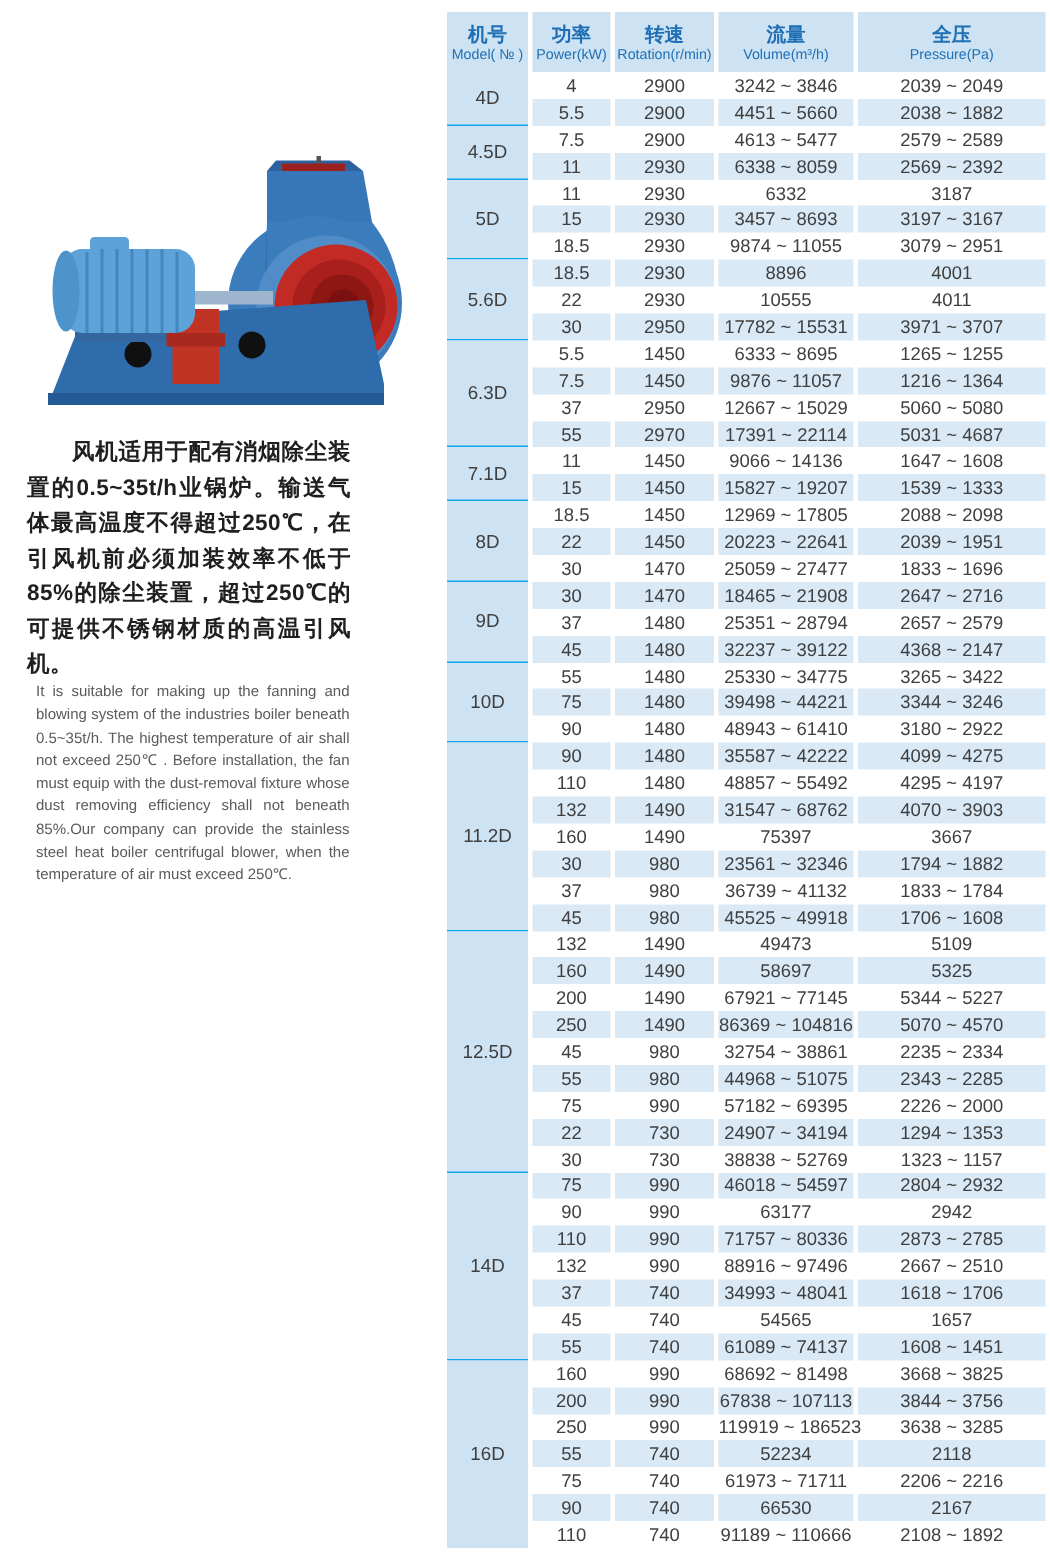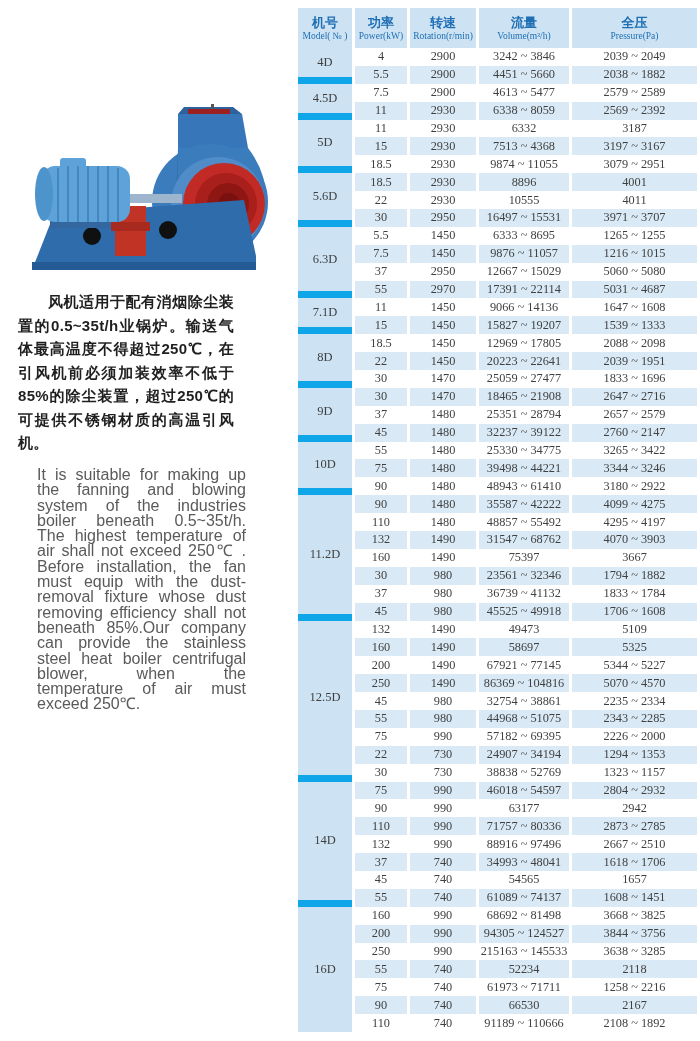--- a/index.html
+++ b/index.html
@@ -10,45 +10,44 @@
 
   
   .left-panel { position:absolute; left:0; top:0; width:295px; height:1041px; }
   .fan-wrap { position:absolute; left:18px; top:104px; width:252px; height:176px; }
   .zh-text {
     position:absolute; left:18px; top:290px; width:216px; margin:0;
     font-size:15px; line-height:23.5px; font-weight:bold; color:#1f1f1f;
     text-align:justify; text-indent:2em; letter-spacing:0.3px;
   }
   .en-text {
-    position:absolute; left:20px; top:450px; width:209px; margin:17px;
-    font-size:16px; line-height:15.3px; color:#5a5a5a; text-align:justify;
+    position:absolute; left:20px; top:450px; width:209px; margin:4px;
+    font-size:10px; line-height:15.3px; color:#5a5a5a; text-align:justify;
   }
 
   
   .table-wrap { position:absolute; left:295px; top:8px; width:405px; }
   table.spec {
     border-collapse:separate; border-spacing:3px 0; width:405px;
     table-layout:fixed;
-    font-family:Liberation Serif, serif;
   }
   table.spec th {
     background:#cde2f2; height:40px; padding:0; vertical-align:middle;
     text-align:center;
   }
   th .zh { display:block; font-size:13px; font-weight:bold; color:#1e6fb5; line-height:16px; }
   th .en { display:block; font-size:9.5px; font-weight:normal; color:#1e6fb5; line-height:11px; }
   td.data-cell {
     height:17.9px; padding:0; text-align:center; vertical-align:middle;
     font-size:12.3px; color:#3f3f3f; white-space:nowrap;
   }
   td.stripe { background:#d9eaf6; }
   td.model-cell {
     background:#cde2f2; text-align:center; vertical-align:middle;
-    font-size:12.5px; color:#3f3f3f; border-bottom:7px solid #0ea5e9;
+    font-size:12.5px; color:#3f3f3f; border-bottom:1px solid #0ea5e9;
     padding:0; white-space:nowrap;
   }
   td.model-cell.last { border-bottom:none; }
 </style>
 </head>
 <body>
 
 <div class="left-panel">
 
   <div class="fan-wrap">
@@ -164,21 +163,21 @@
         <tr>
           <td class="model-cell" rowspan="3">5D</td>
           <td class="data-cell">11</td>
           <td class="data-cell">2930</td>
           <td class="data-cell">6332</td>
           <td class="data-cell">3187</td>
         </tr>
         <tr>
           <td class="data-cell stripe">15</td>
           <td class="data-cell stripe">2930</td>
-          <td class="data-cell stripe">7513 ~ 4368</td>
+          <td class="data-cell stripe">3457 ~ 8693</td>
           <td class="data-cell stripe">3197 ~ 3167</td>
         </tr>
         <tr>
           <td class="data-cell">18.5</td>
           <td class="data-cell">2930</td>
           <td class="data-cell">9874 ~ 11055</td>
           <td class="data-cell">3079 ~ 2951</td>
         </tr>
         <tr>
           <td class="model-cell" rowspan="3">5.6D</td>
@@ -189,35 +188,35 @@
         </tr>
         <tr>
           <td class="data-cell">22</td>
           <td class="data-cell">2930</td>
           <td class="data-cell">10555</td>
           <td class="data-cell">4011</td>
         </tr>
         <tr>
           <td class="data-cell stripe">30</td>
           <td class="data-cell stripe">2950</td>
-          <td class="data-cell stripe">16497 ~ 15531</td>
+          <td class="data-cell stripe">17782 ~ 15531</td>
           <td class="data-cell stripe">3971 ~ 3707</td>
         </tr>
         <tr>
           <td class="model-cell" rowspan="4">6.3D</td>
           <td class="data-cell">5.5</td>
           <td class="data-cell">1450</td>
           <td class="data-cell">6333 ~ 8695</td>
           <td class="data-cell">1265 ~ 1255</td>
         </tr>
         <tr>
           <td class="data-cell stripe">7.5</td>
           <td class="data-cell stripe">1450</td>
           <td class="data-cell stripe">9876 ~ 11057</td>
-          <td class="data-cell stripe">1216 ~ 1015</td>
+          <td class="data-cell stripe">1216 ~ 1364</td>
         </tr>
         <tr>
           <td class="data-cell">37</td>
           <td class="data-cell">2950</td>
           <td class="data-cell">12667 ~ 15029</td>
           <td class="data-cell">5060 ~ 5080</td>
         </tr>
         <tr>
           <td class="data-cell stripe">55</td>
           <td class="data-cell stripe">2970</td>
@@ -266,21 +265,21 @@
         <tr>
           <td class="data-cell">37</td>
           <td class="data-cell">1480</td>
           <td class="data-cell">25351 ~ 28794</td>
           <td class="data-cell">2657 ~ 2579</td>
         </tr>
         <tr>
           <td class="data-cell stripe">45</td>
           <td class="data-cell stripe">1480</td>
           <td class="data-cell stripe">32237 ~ 39122</td>
-          <td class="data-cell stripe">2760 ~ 2147</td>
+          <td class="data-cell stripe">4368 ~ 2147</td>
         </tr>
         <tr>
           <td class="model-cell" rowspan="3">10D</td>
           <td class="data-cell">55</td>
           <td class="data-cell">1480</td>
           <td class="data-cell">25330 ~ 34775</td>
           <td class="data-cell">3265 ~ 3422</td>
         </tr>
         <tr>
           <td class="data-cell stripe">75</td>
@@ -438,40 +437,40 @@
         <tr>
           <td class="model-cell last" rowspan="7">16D</td>
           <td class="data-cell">160</td>
           <td class="data-cell">990</td>
           <td class="data-cell">68692 ~ 81498</td>
           <td class="data-cell">3668 ~ 3825</td>
         </tr>
         <tr>
           <td class="data-cell stripe">200</td>
           <td class="data-cell stripe">990</td>
-          <td class="data-cell stripe">94305 ~ 124527</td>
+          <td class="data-cell stripe">67838 ~ 107113</td>
           <td class="data-cell stripe">3844 ~ 3756</td>
         </tr>
         <tr>
           <td class="data-cell">250</td>
           <td class="data-cell">990</td>
-          <td class="data-cell">215163 ~ 145533</td>
+          <td class="data-cell">119919 ~ 186523</td>
           <td class="data-cell">3638 ~ 3285</td>
         </tr>
         <tr>
           <td class="data-cell stripe">55</td>
           <td class="data-cell stripe">740</td>
           <td class="data-cell stripe">52234</td>
           <td class="data-cell stripe">2118</td>
         </tr>
         <tr>
           <td class="data-cell">75</td>
           <td class="data-cell">740</td>
           <td class="data-cell">61973 ~ 71711</td>
-          <td class="data-cell">1258 ~ 2216</td>
+          <td class="data-cell">2206 ~ 2216</td>
         </tr>
         <tr>
           <td class="data-cell stripe">90</td>
           <td class="data-cell stripe">740</td>
           <td class="data-cell stripe">66530</td>
           <td class="data-cell stripe">2167</td>
         </tr>
         <tr>
           <td class="data-cell">110</td>
           <td class="data-cell">740</td>

